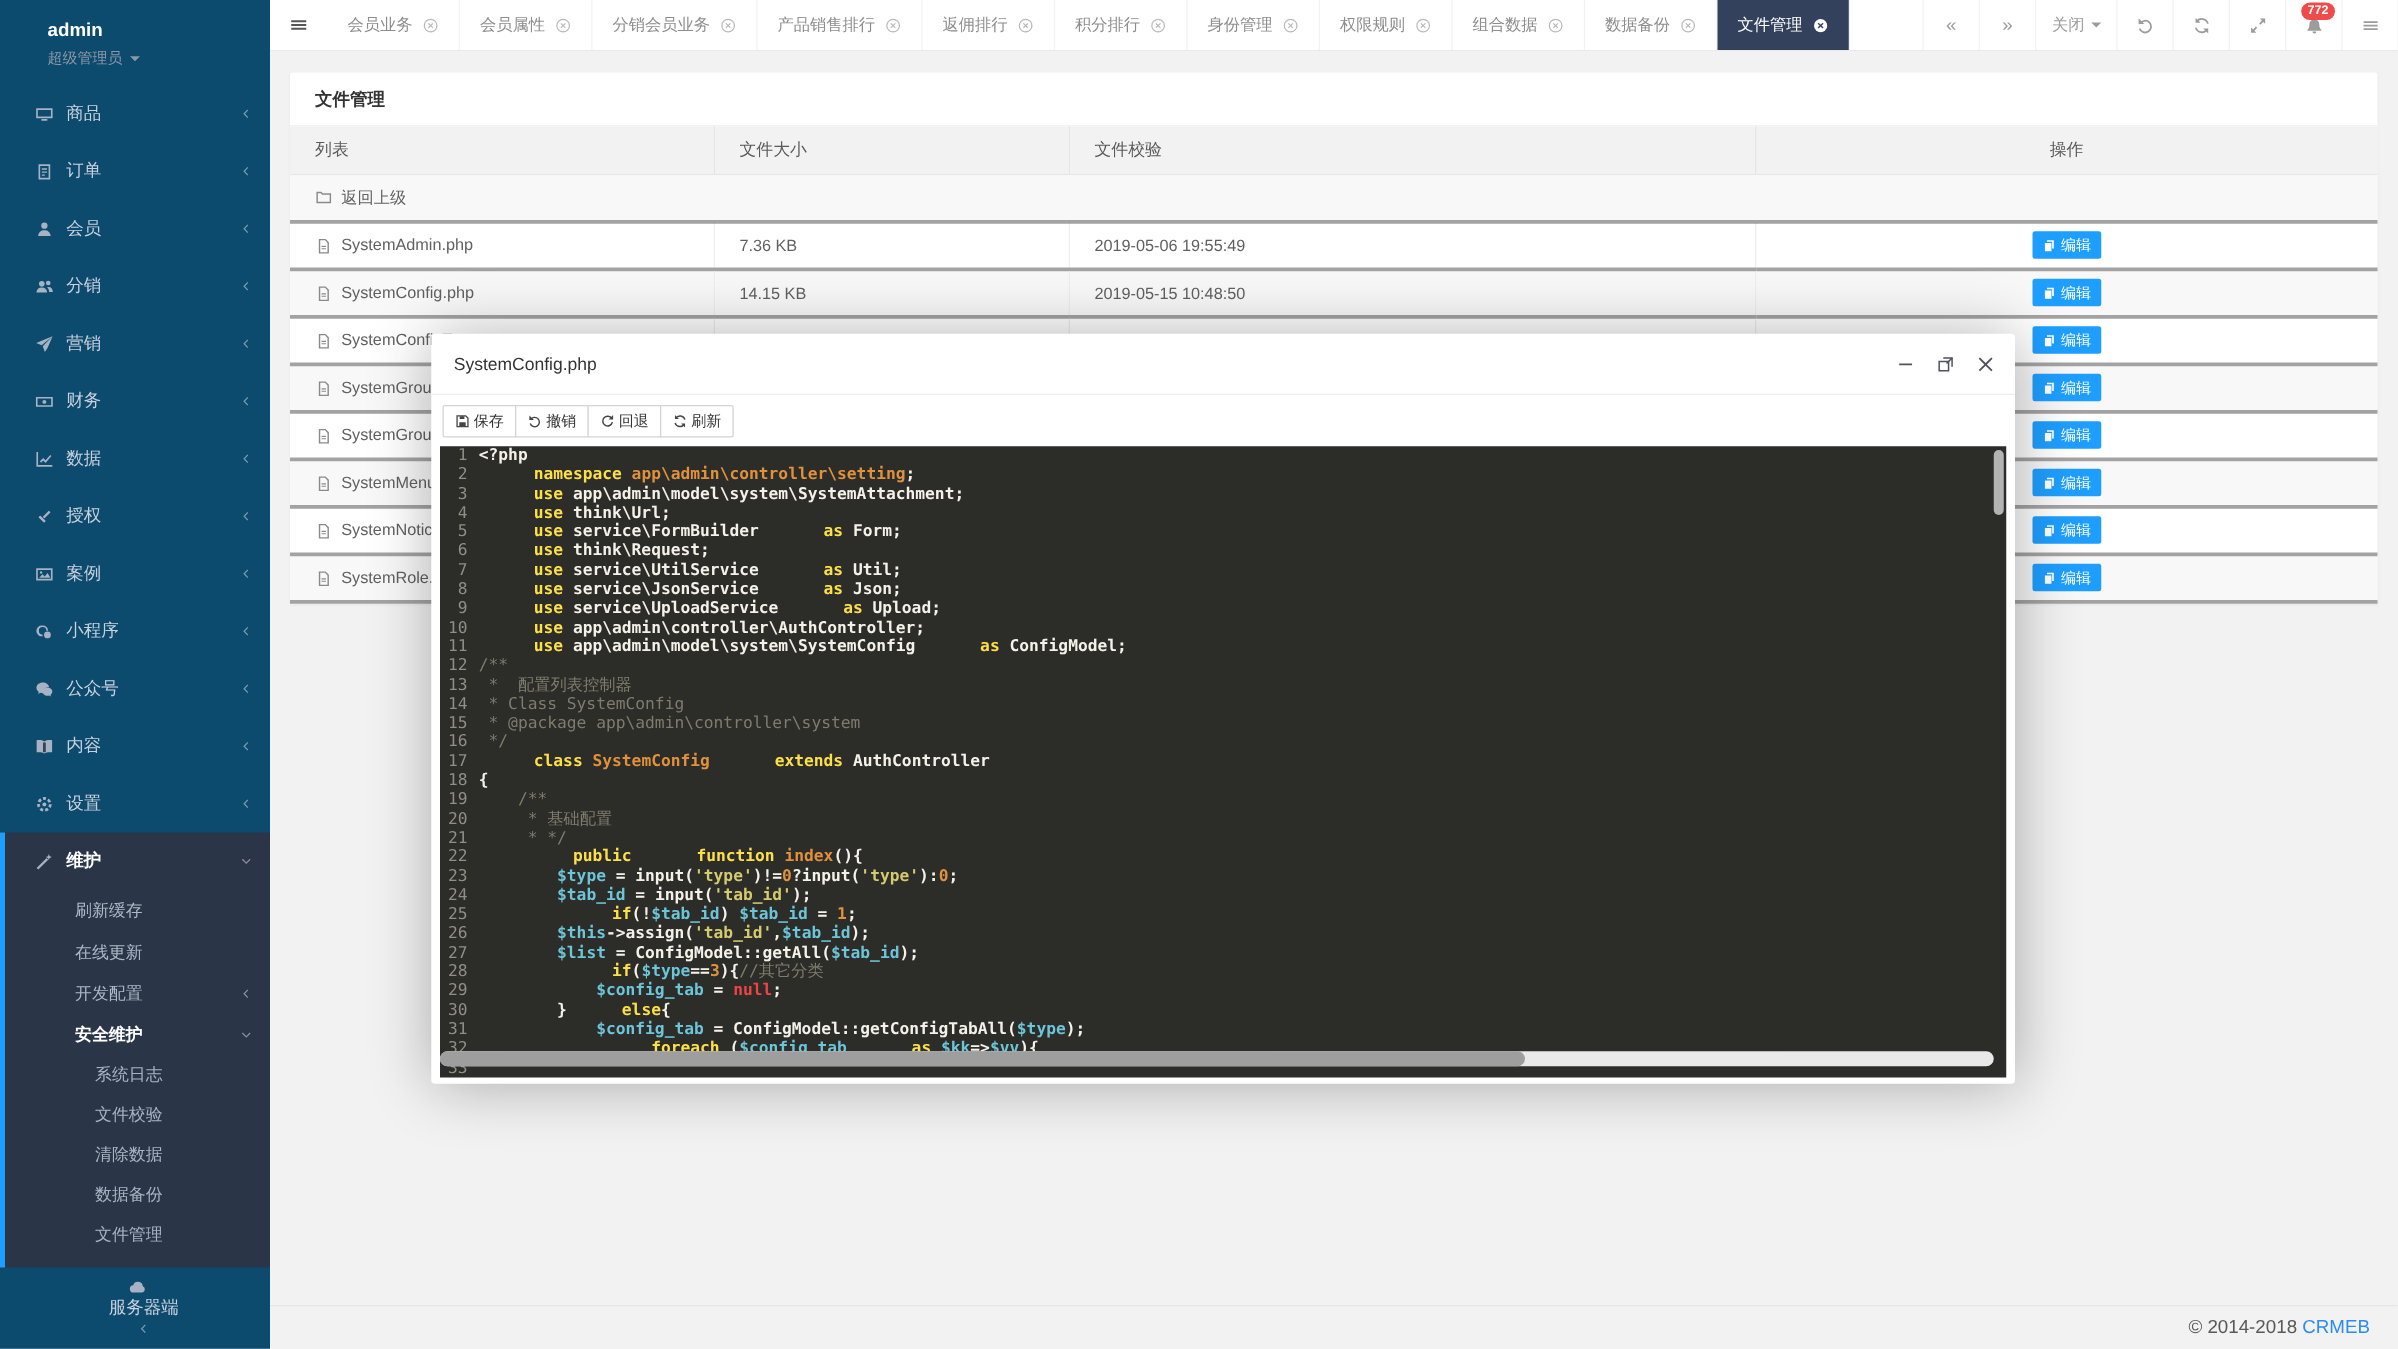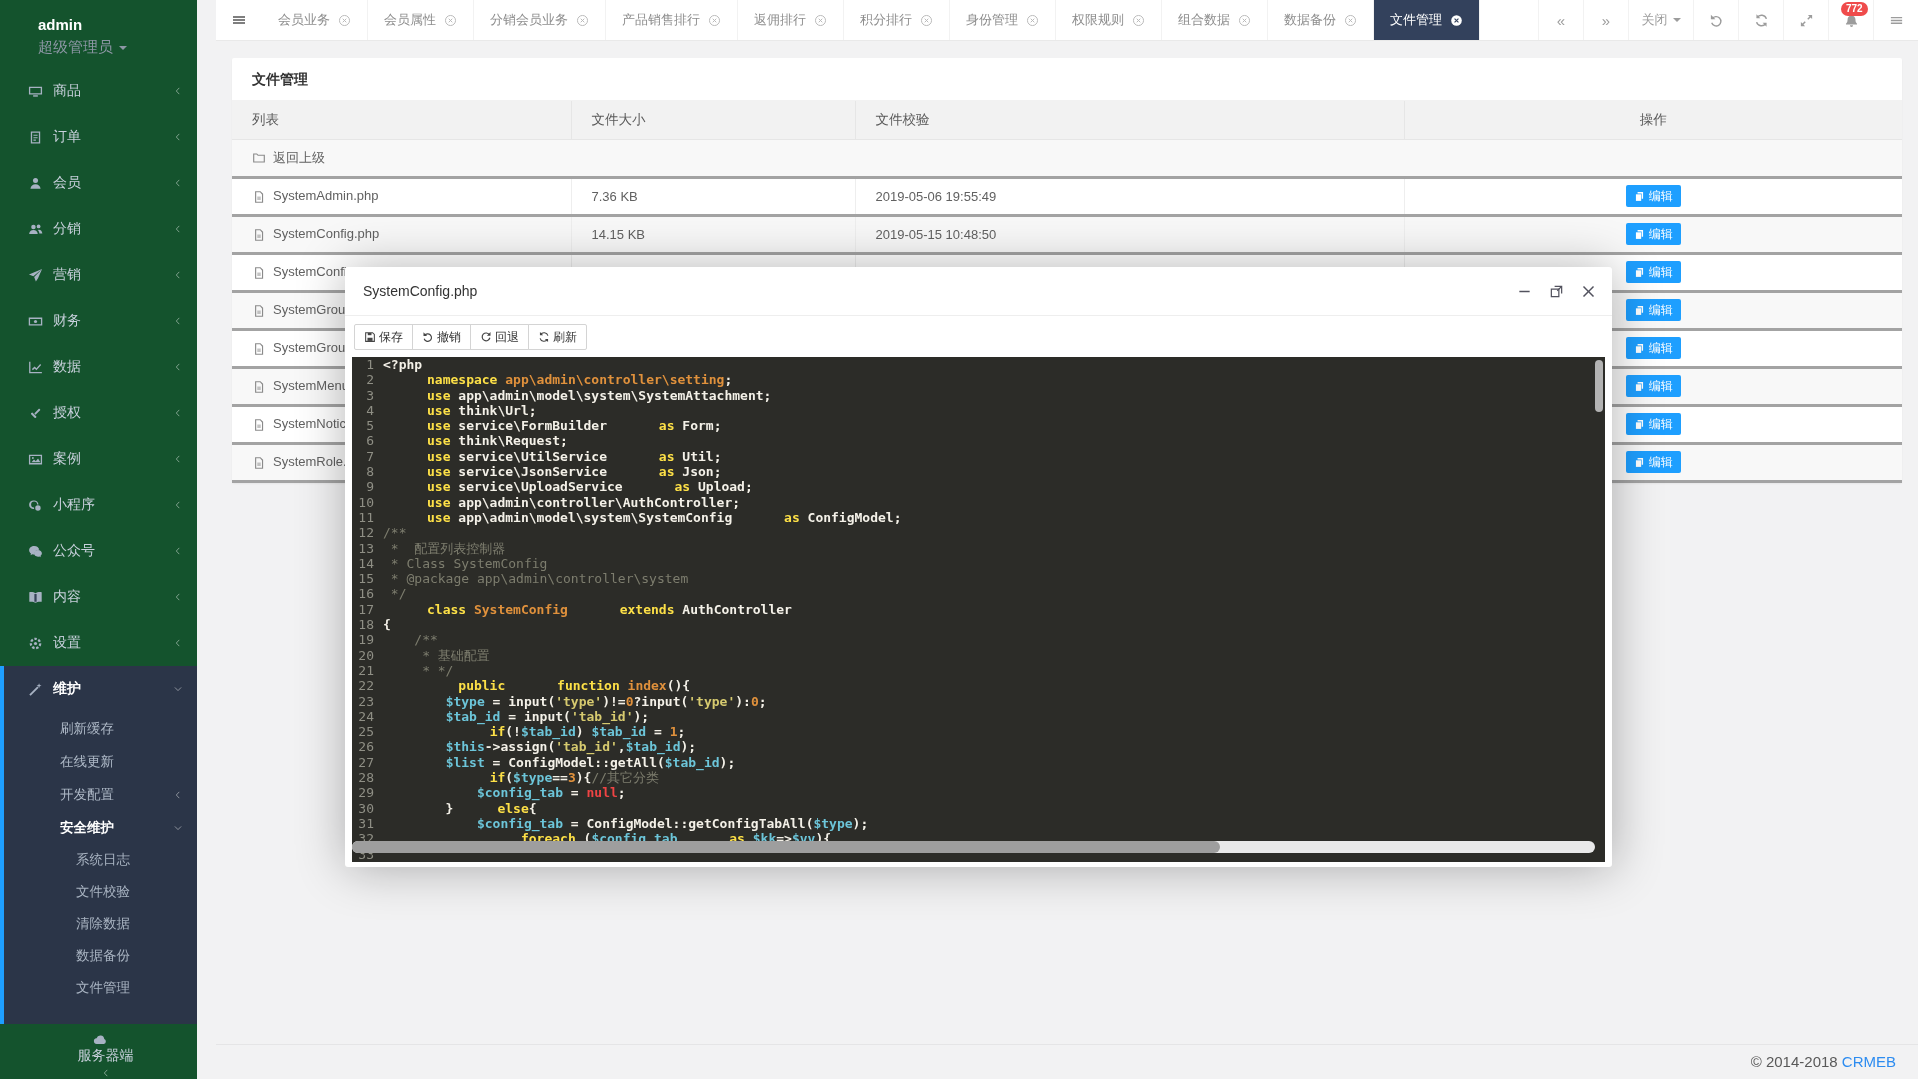--- a/index.html
+++ b/index.html
@@ -1,30 +1,30 @@
 <!DOCTYPE html>
 <html><head>
 <meta charset="utf-8">
 <style>
   html,body{margin:0;padding:0;width:1918px;height:1079px;overflow:hidden;
     font-family:"Liberation Sans",sans-serif;background:#f2f2f3;-webkit-font-smoothing:antialiased;}
   .icn{display:inline-flex;vertical-align:middle;}
   .icn svg{width:1em;height:1em;display:block;}
 
   
-  .sidebar{position:absolute;left:0;top:0;width:197px;height:1079px;background:#14532d;color:#c9d1dd;z-index:5;}
+  .sidebar{position:absolute;left:0;top:0;width:216px;height:1079px;background:#0c4a6e;color:#c9d1dd;z-index:5;}
   .user{padding:16px 0 0 38px;height:68px;box-sizing:border-box;}
   .user-name{font-size:15px;font-weight:bold;color:#fff;}
-  .user-role{margin-top:5px;font-size:15px;color:#8d97a5;display:flex;align-items:center;gap:6px;}
+  .user-role{margin-top:5px;font-size:12px;color:#8d97a5;display:flex;align-items:center;gap:6px;}
   .caret-down{width:0;height:0;border:4px solid transparent;border-top-color:#8d97a5;margin-top:4px;}
   .s-item{height:46px;display:flex;align-items:center;padding:0 14px 0 28px;font-size:14px;color:#c9d1dd;cursor:pointer;}
   .s-item .icn{font-size:15px;color:#a7b2c3;margin-right:10px;}
   .s-lbl{flex:1;}
   .s-item .chev{font-size:10px;color:rgba(255,255,255,.45);margin-right:0;}
-  .maint{background:#2b3548;border-left:4px solid #1E9FFF;padding-bottom:20px;}
+  .maint{background:#2b3548;border-left:4px solid #1E9FFF;padding-bottom:10px;}
   .maint .s-item{padding-left:24px;color:#fff;font-weight:bold;}
   .s-sub{height:33px;display:flex;align-items:center;padding:0 14px 0 56px;font-size:13.5px;color:#aeb9c7;cursor:pointer;}
   .s-sub.strong{color:#fff;font-weight:bold;}
   .s-sub .chev{margin-left:auto;font-size:10px;color:rgba(255,255,255,.45);}
   .s-sub2{height:32px;display:flex;align-items:center;padding:0 14px 0 72px;font-size:13.5px;color:#a9b4c2;cursor:pointer;}
   .s-item.server{margin-top:8px;flex-direction:column;}
 
   
   .topbar{position:absolute;left:216px;top:0;right:0;height:40px;background:#fff;border-bottom:1px solid #e9e9e9;display:flex;align-items:stretch;z-index:4;}
   .burger{width:46px;display:flex;align-items:center;justify-content:center;color:#555;font-size:16px;cursor:pointer;}

